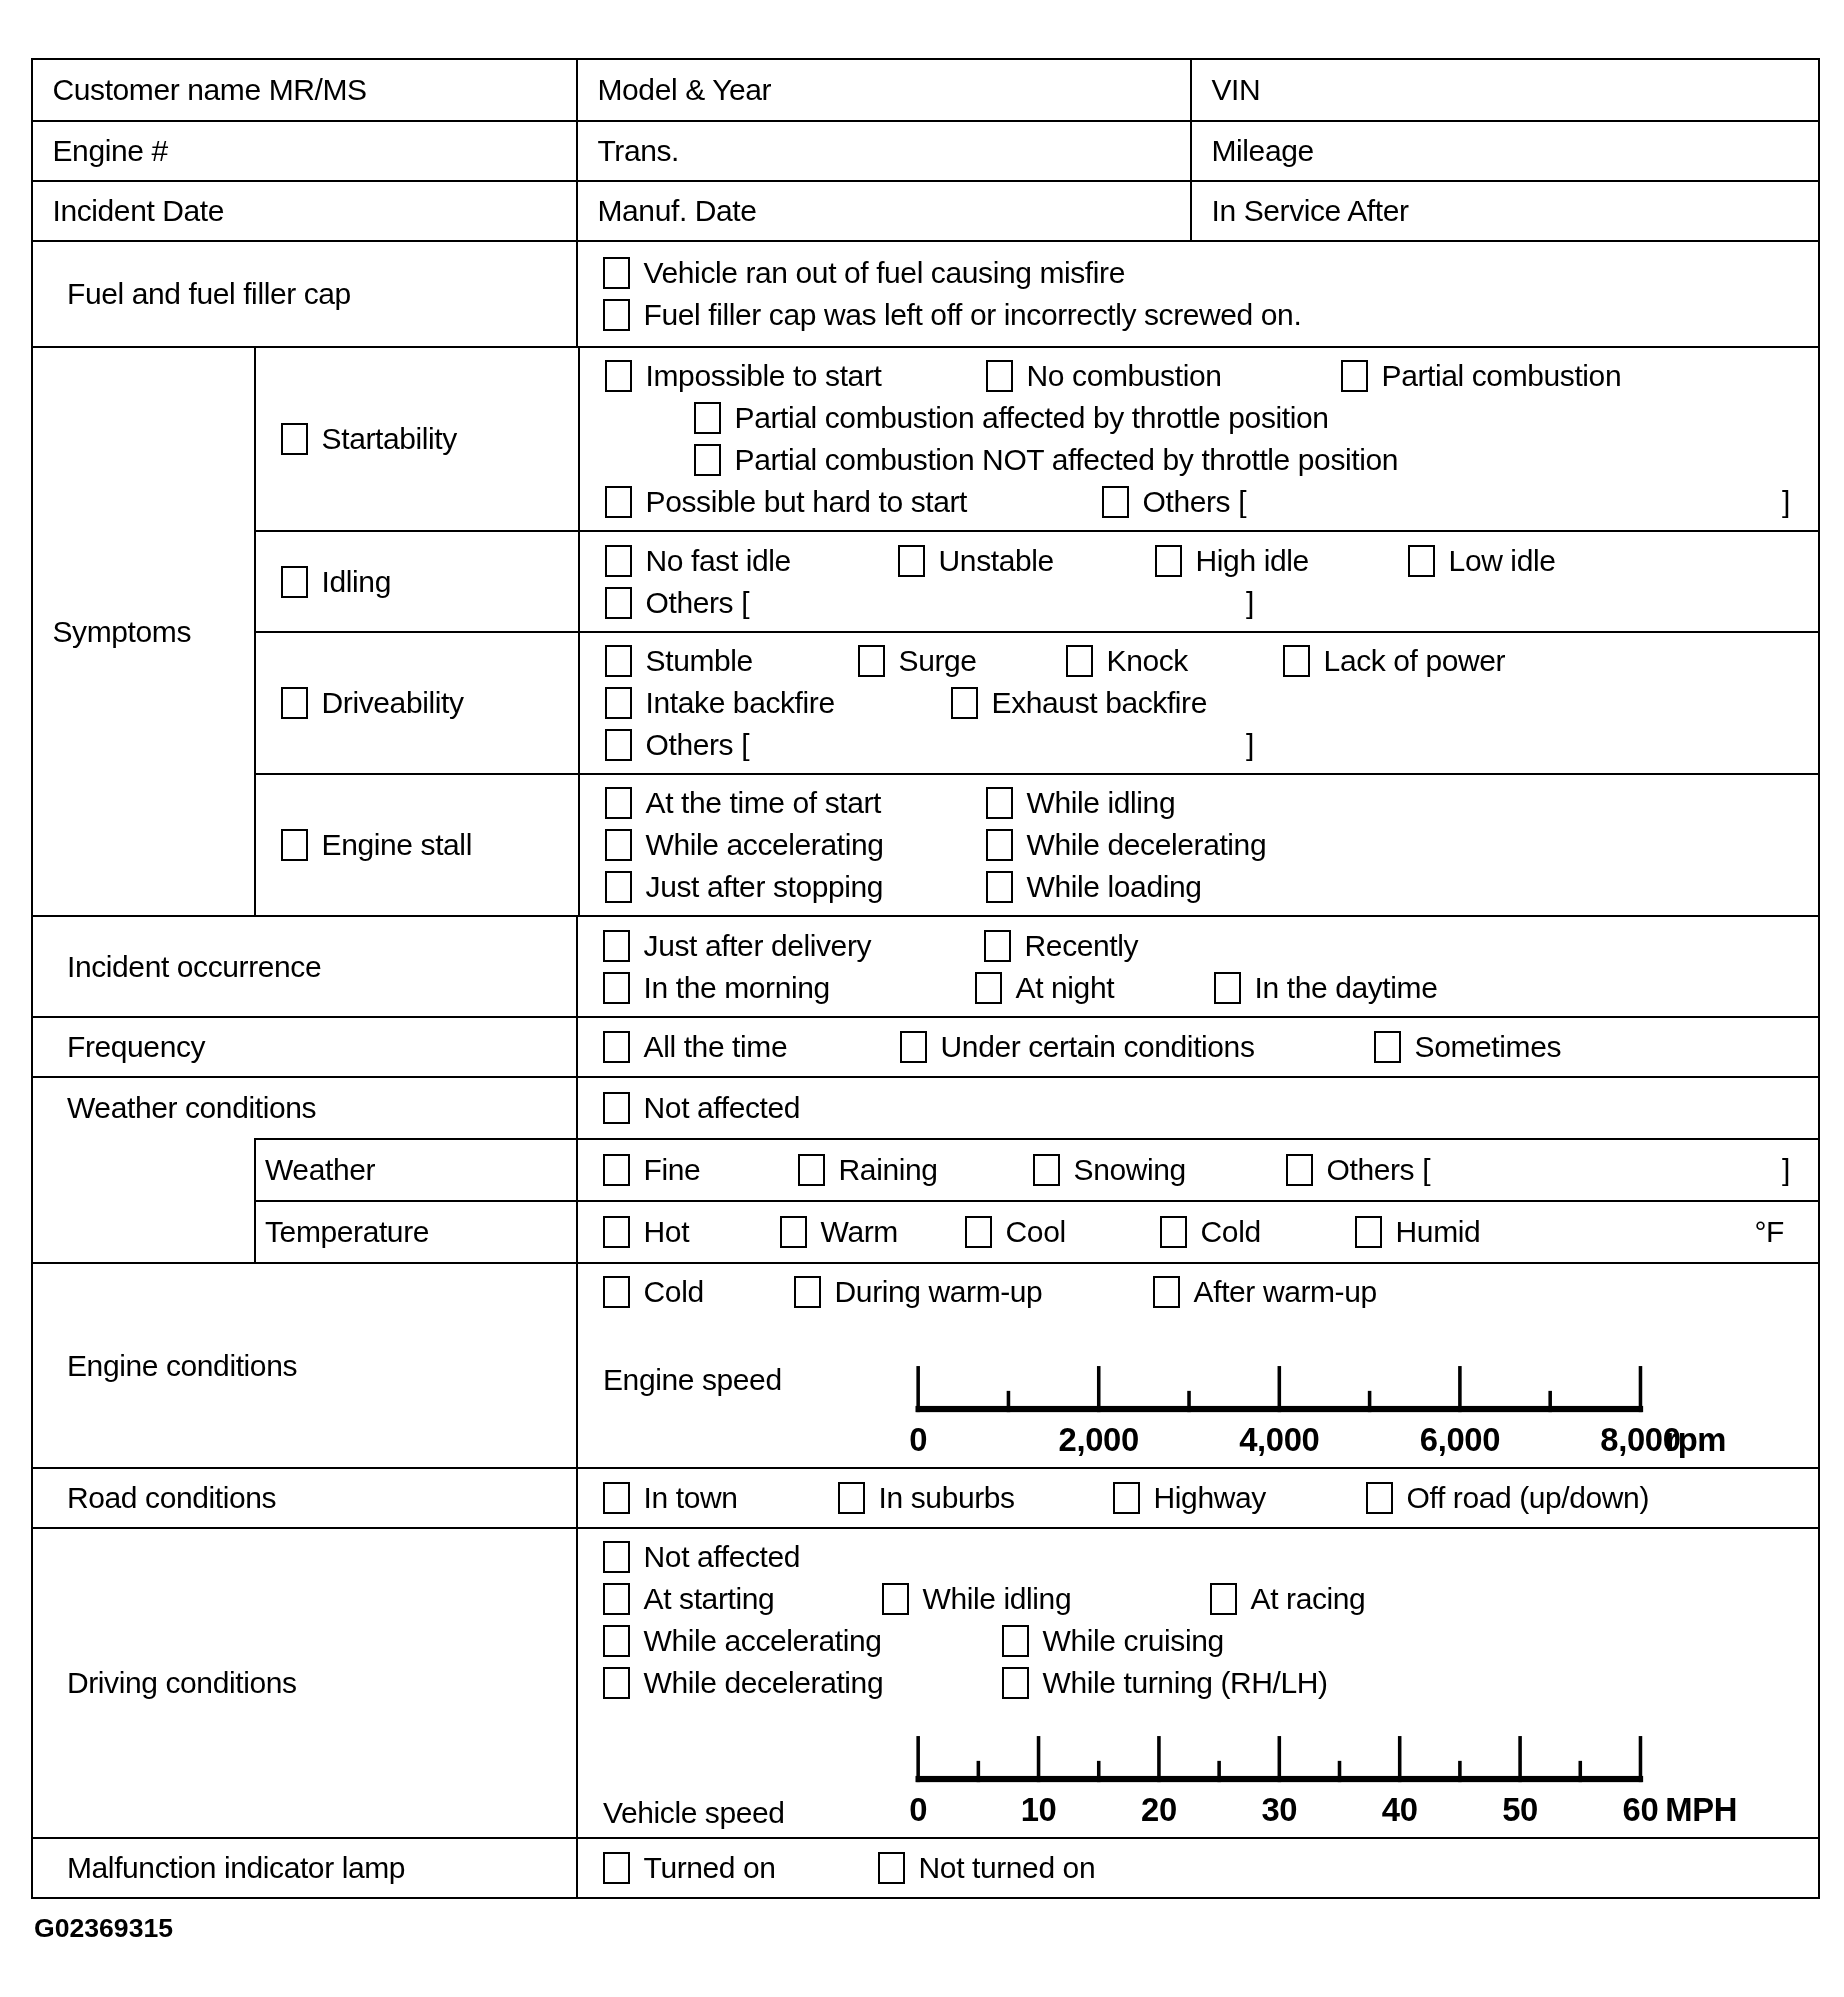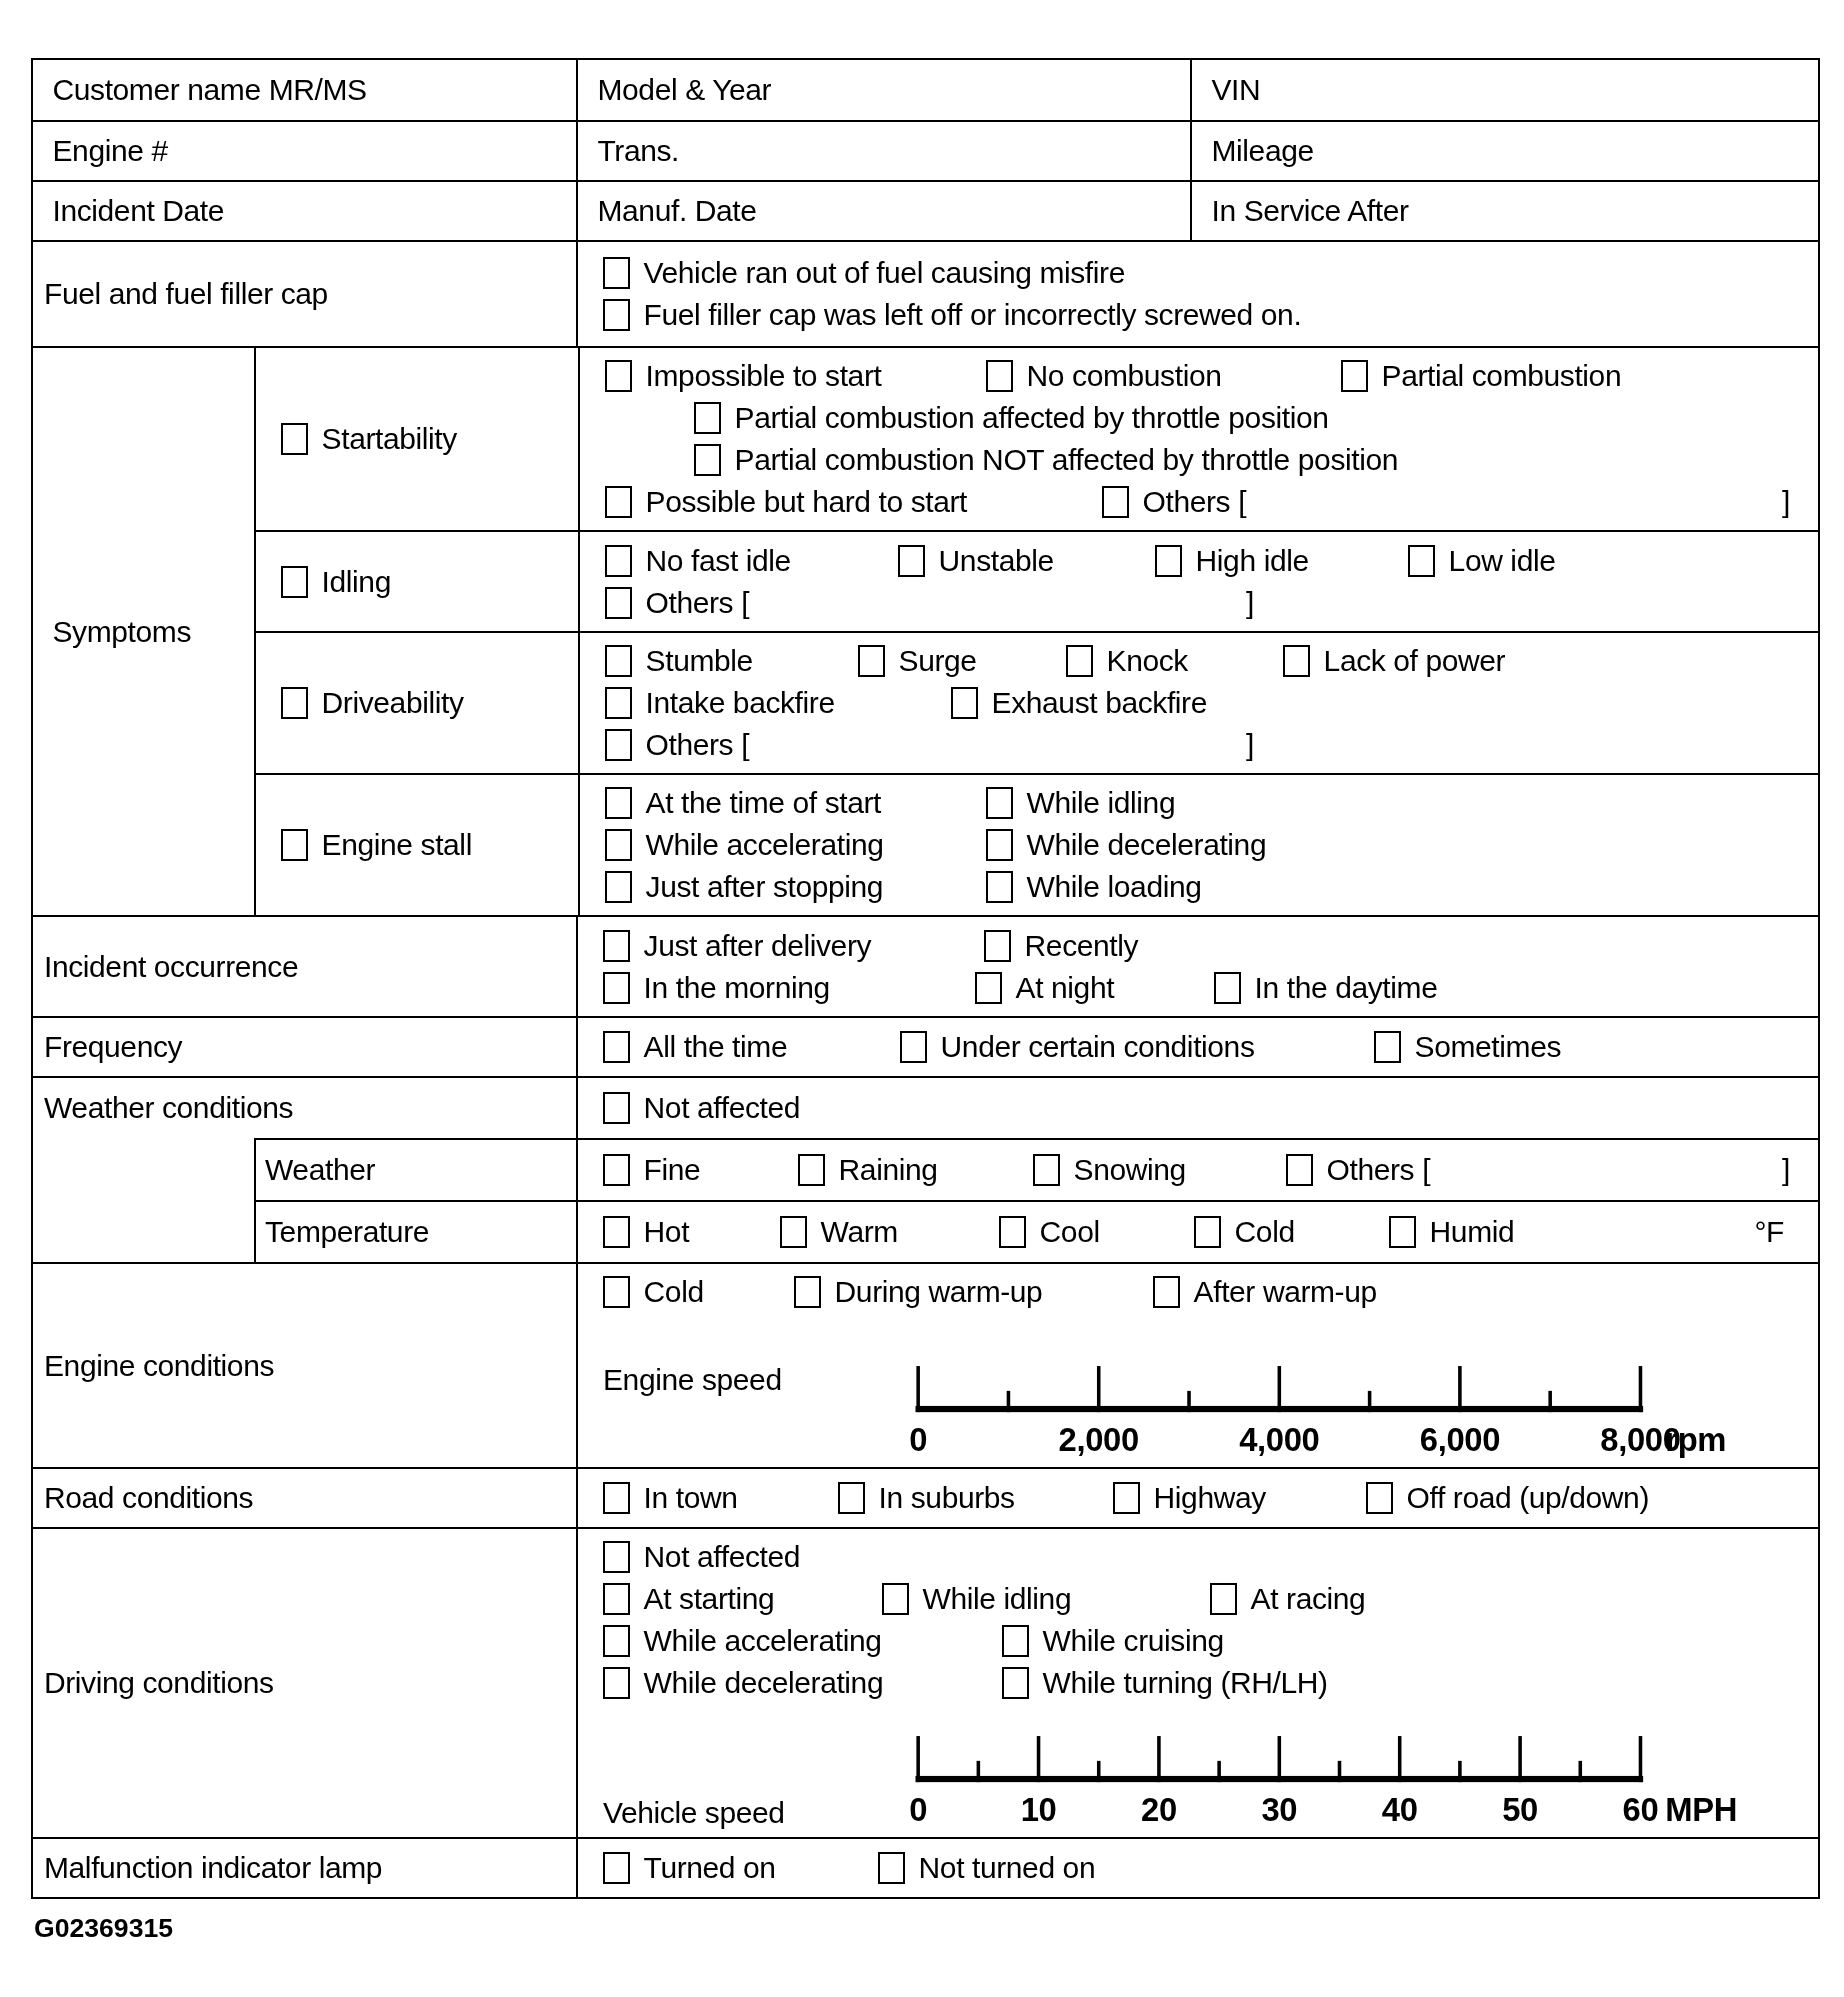--- a/index.html
+++ b/index.html
@@ -15,21 +15,21 @@
   .row { display: flex; border-top: 2.7px solid #000; }
   .row.first { border-top: none; }
 
   
   .tc { display: flex; align-items: center; padding-left: 19.5px; }
   .tc1 { width: 543px; }
   .tc2 { width: 614px; }
   .tc3 { flex: 1; }
   .bl { border-left: 2.7px solid #000; }
 
-  .lc { width: 543px; display: flex; align-items: center; padding-left: 11px; }
+  .lc { width: 543px; display: flex; align-items: center; padding-left: 34px; }
   .oc { flex: 1; display: flex; flex-direction: column; justify-content: center;
         padding: 7px 0 7px 25px; min-width: 0; }
 
   
   .h68   { min-height: 60px; }
   .hfuel { min-height: 106px; }
   .hinc  { min-height: 101px; }
   .hweat { min-height: 62px; }
   .heng  { min-height: 204px; }
   .hdrv  { min-height: 282px; }
@@ -54,21 +54,21 @@
   .nest .oc { border-left: 2.7px solid #000; border-top: 2.7px solid #000; }
 
   
   .optline { display: flex; align-items: center; min-height: 42px; }
   .opt { display: flex; align-items: center; white-space: nowrap; }
   .cb { width: 26.6px; height: 32px; border: 2.7px solid #000; margin-right: 14px;
         flex: none; background: #fff; cursor: pointer; }
   .ind { padding-left: 89px; }
 
   .w200{width:177px}.w215{width:191px}.w220{width:195px}.w235{width:208px}
-  .w240{width:219px}.w245{width:217px}.w265{width:235px}.w270{width:239px}
+  .w240{width:185px}.w245{width:217px}.w265{width:235px}.w270{width:239px}
   .w285{width:253px}.w290{width:257px}.w310{width:275px}.w315{width:279px}
   .w330{width:293px}.w335{width:297px}.w370{width:328px}
   .w390{width:346px}.w395{width:372px}.w400{width:355px}.w405{width:359px}
   .w430{width:381px}.w450{width:399px}.w535{width:474px}.w560{width:497px}
 
   .bracket.mid { margin-left: 497px; }
   .bracket.end { margin-left: auto; margin-right: 28px; }
   .unit-f { margin-left: auto; margin-right: 34px; }
 
   

